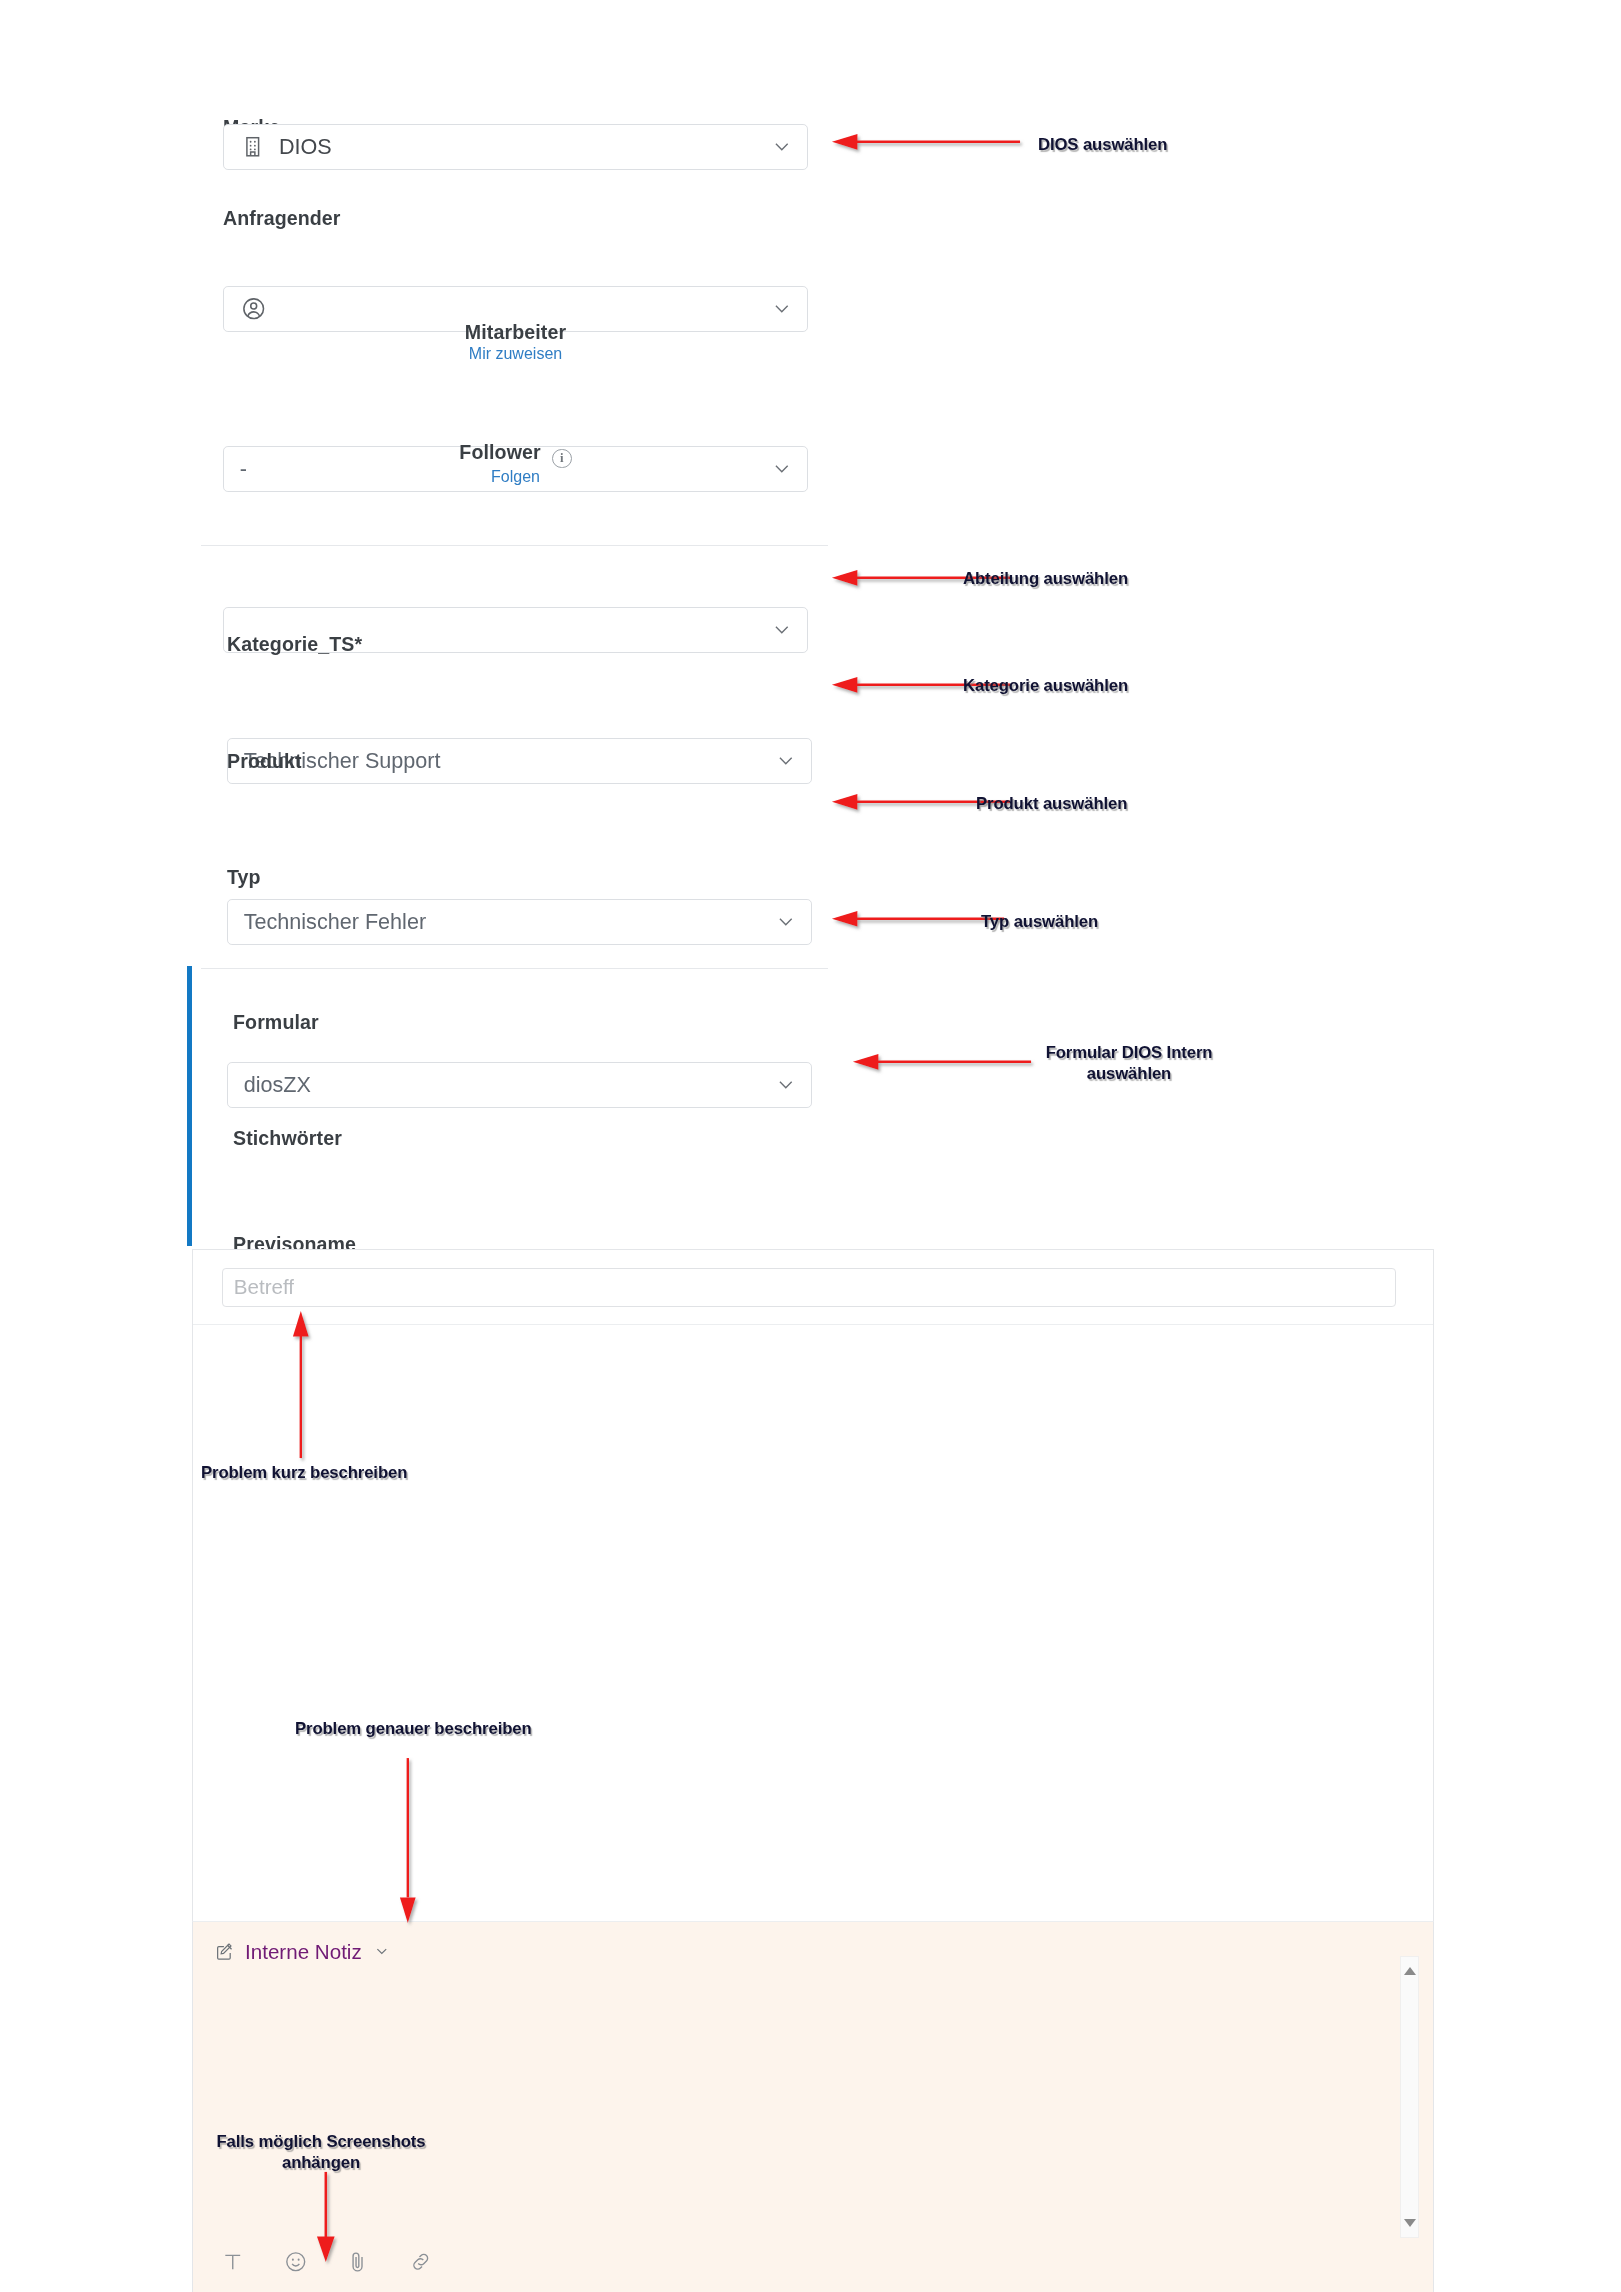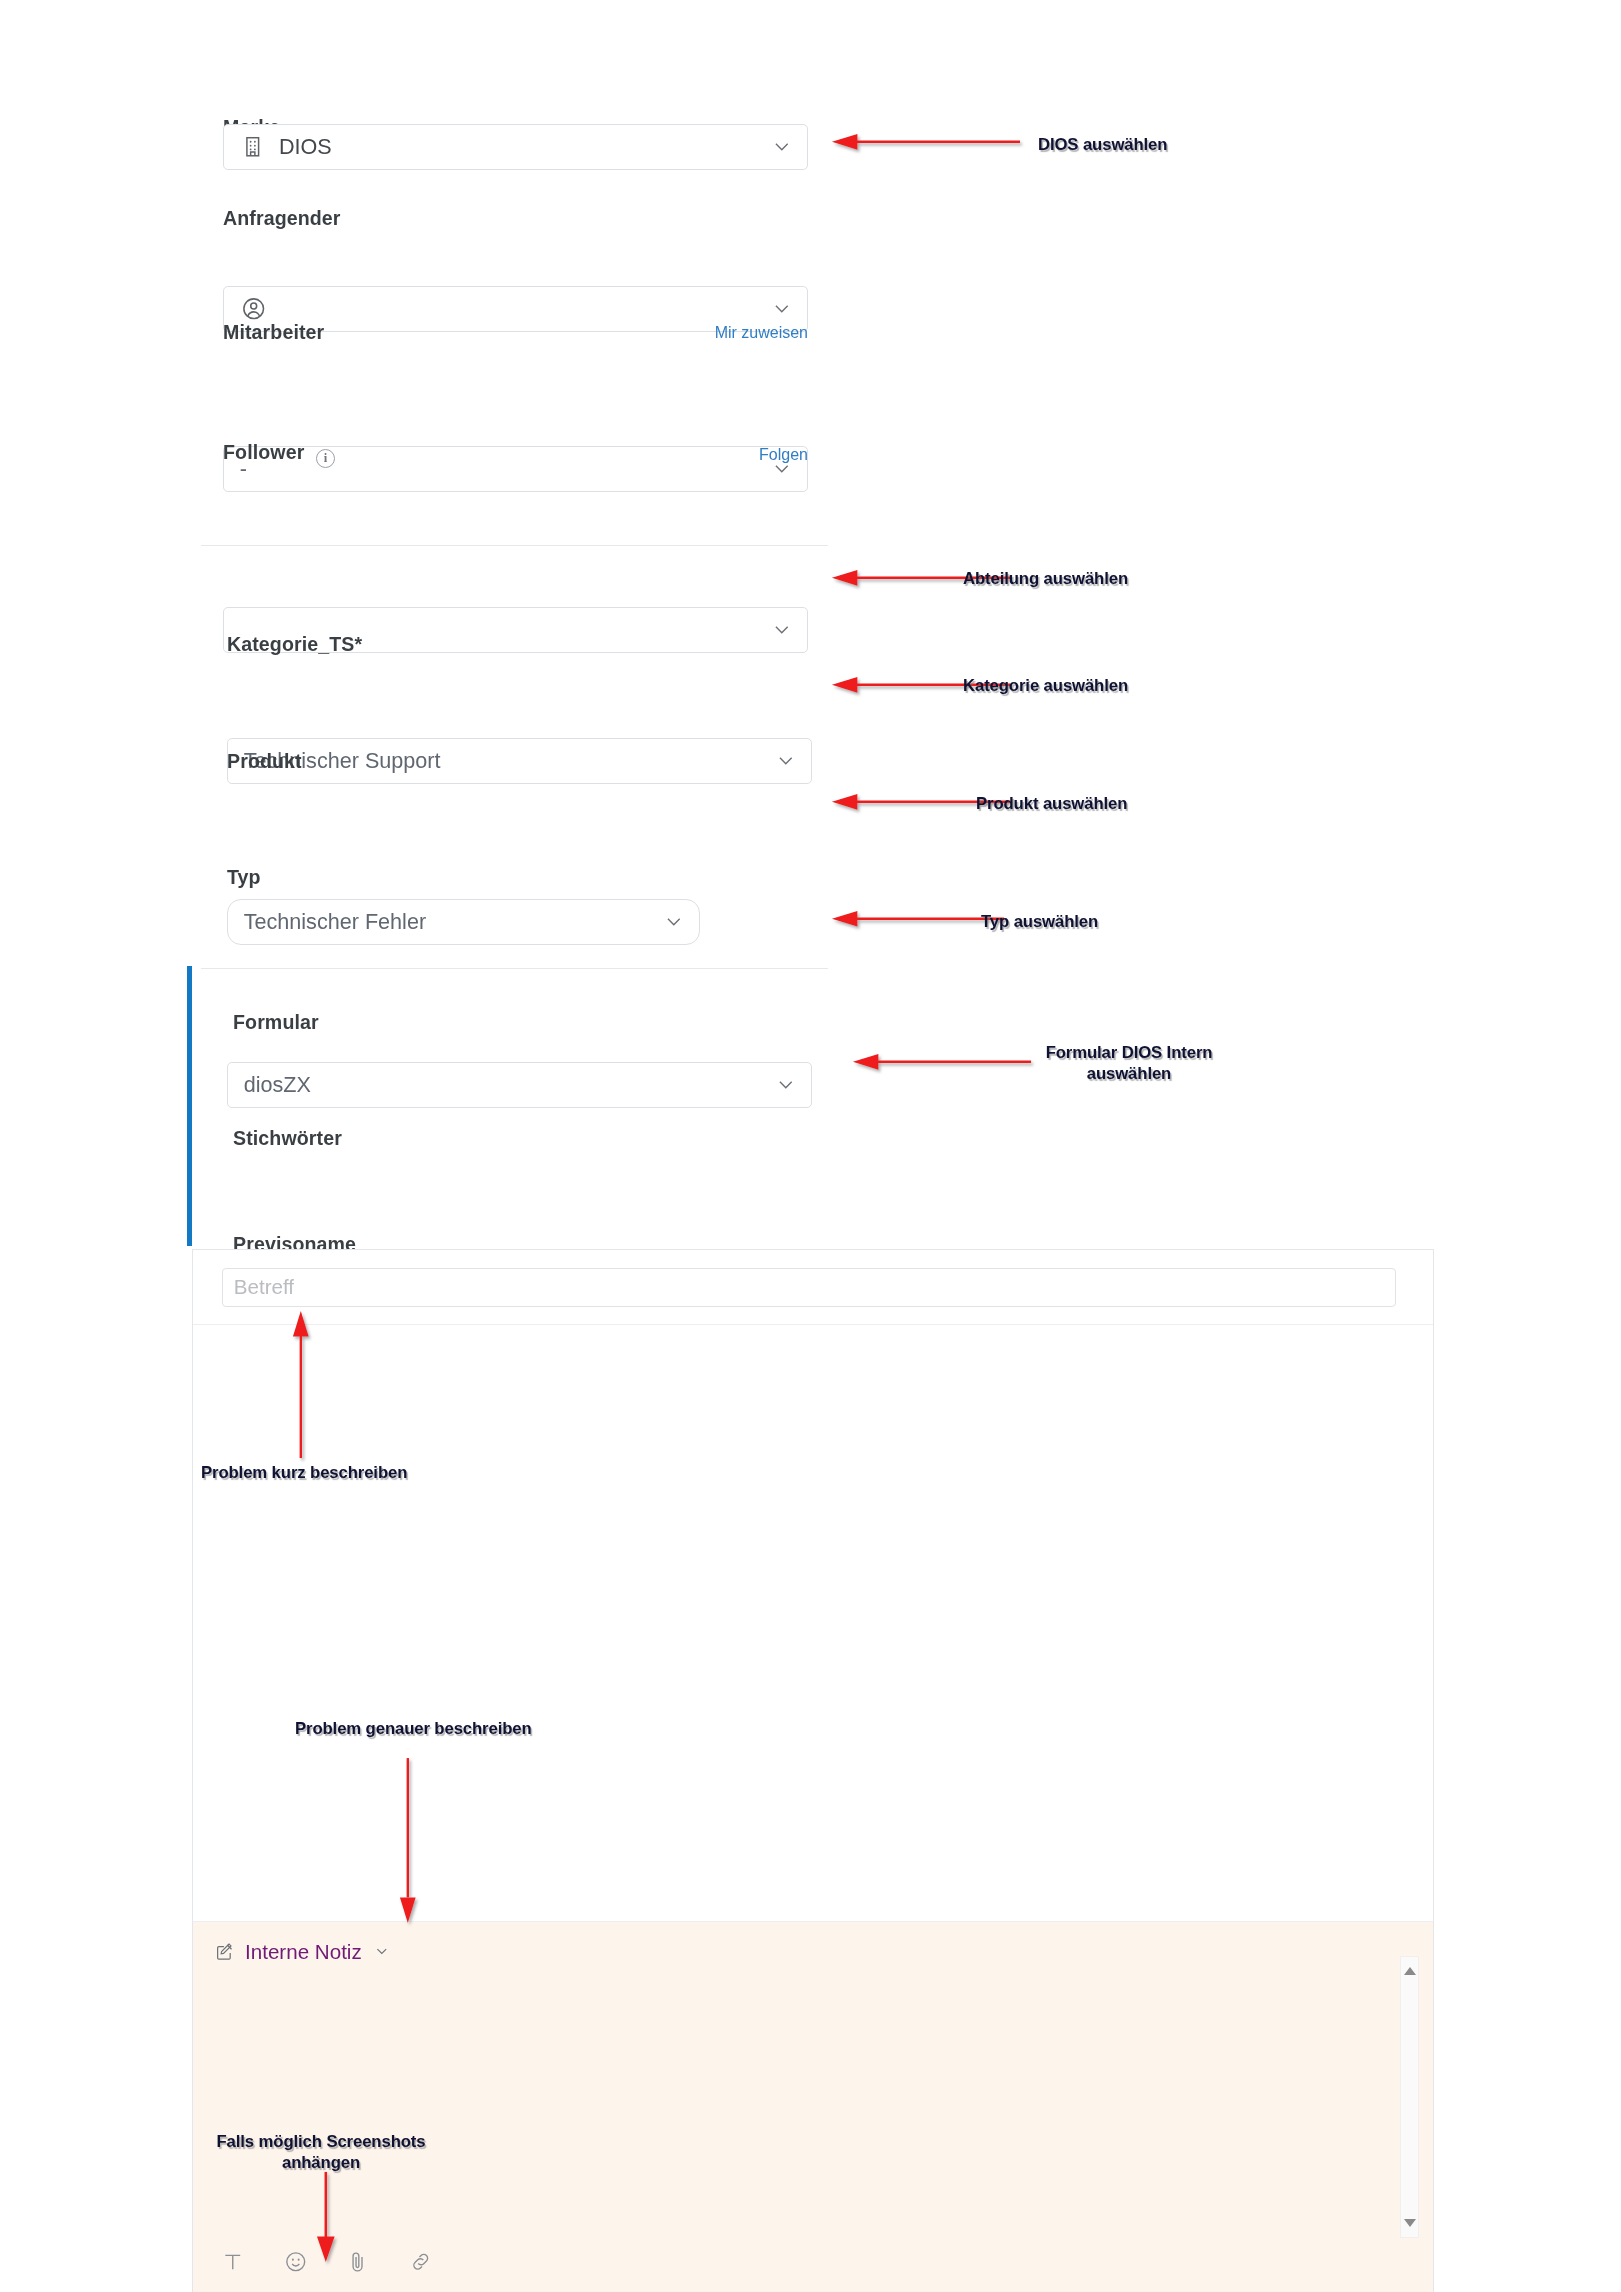--- a/index.html
+++ b/index.html
@@ -10,21 +10,21 @@
   }
 
   
   #form-panel{position:absolute;left:0;top:0;width:1621px;height:1264px;background:#fff;}
 
   .field{position:absolute;}
   .flabel{
     font-size:19.6px;color:#3a3f44;font-weight:600;letter-spacing:0.1px;
     line-height:23.5px;display:block;
   }
-  .labelrow{display:flex;align-items:center;justify-content:space-between;}
+  .labelrow{display:flex;align-items:center;justify-content:space-between;flex-direction:column;}
   .link{
     font-size:16px;color:#2f7dc4;font-weight:400;cursor:pointer;
   }
   .info-i{
     display:inline-block;width:17.6px;height:17.6px;border:1.5px solid #9aa0a6;border-radius:50%;
     font-size:12.7px;line-height:16.7px;text-align:center;color:#70757a;font-weight:700;
     font-family:"Liberation Serif",serif;margin-left:6.9px;vertical-align:-2.9px;
   }
   .control{
     box-sizing:border-box;background:#fff;border:1px solid #dcdfe3;border-radius:4.9px;
@@ -181,21 +181,21 @@
     <span class="chev">
       <svg viewBox="0 0 20 20" width="19.6" height="19.6" fill="none" stroke="#6a6f75" stroke-width="1.4">
           <path d="M4 7l6 6 6-6"></path>
         </svg>
     </span>
   </div>
 
   <div class="field" style="left:227px;top:633px;">
     <span class="flabel">Kategorie_TS*</span>
   </div>
-  <div class="control" style="left:227px;top:669px;width:473px;height:46px;border-radius:14px;">
+  <div class="control" style="left:227px;top:669px;width:585px;height:46px;">
     <span class="val">Technischer Fehler</span>
     <span class="chev">
       <svg viewBox="0 0 20 20" width="19.6" height="19.6" fill="none" stroke="#6a6f75" stroke-width="1.4">
           <path d="M4 7l6 6 6-6"></path>
         </svg>
     </span>
   </div>
 
   <div class="field" style="left:227px;top:750px;">
     <span class="flabel">Produkt</span>

